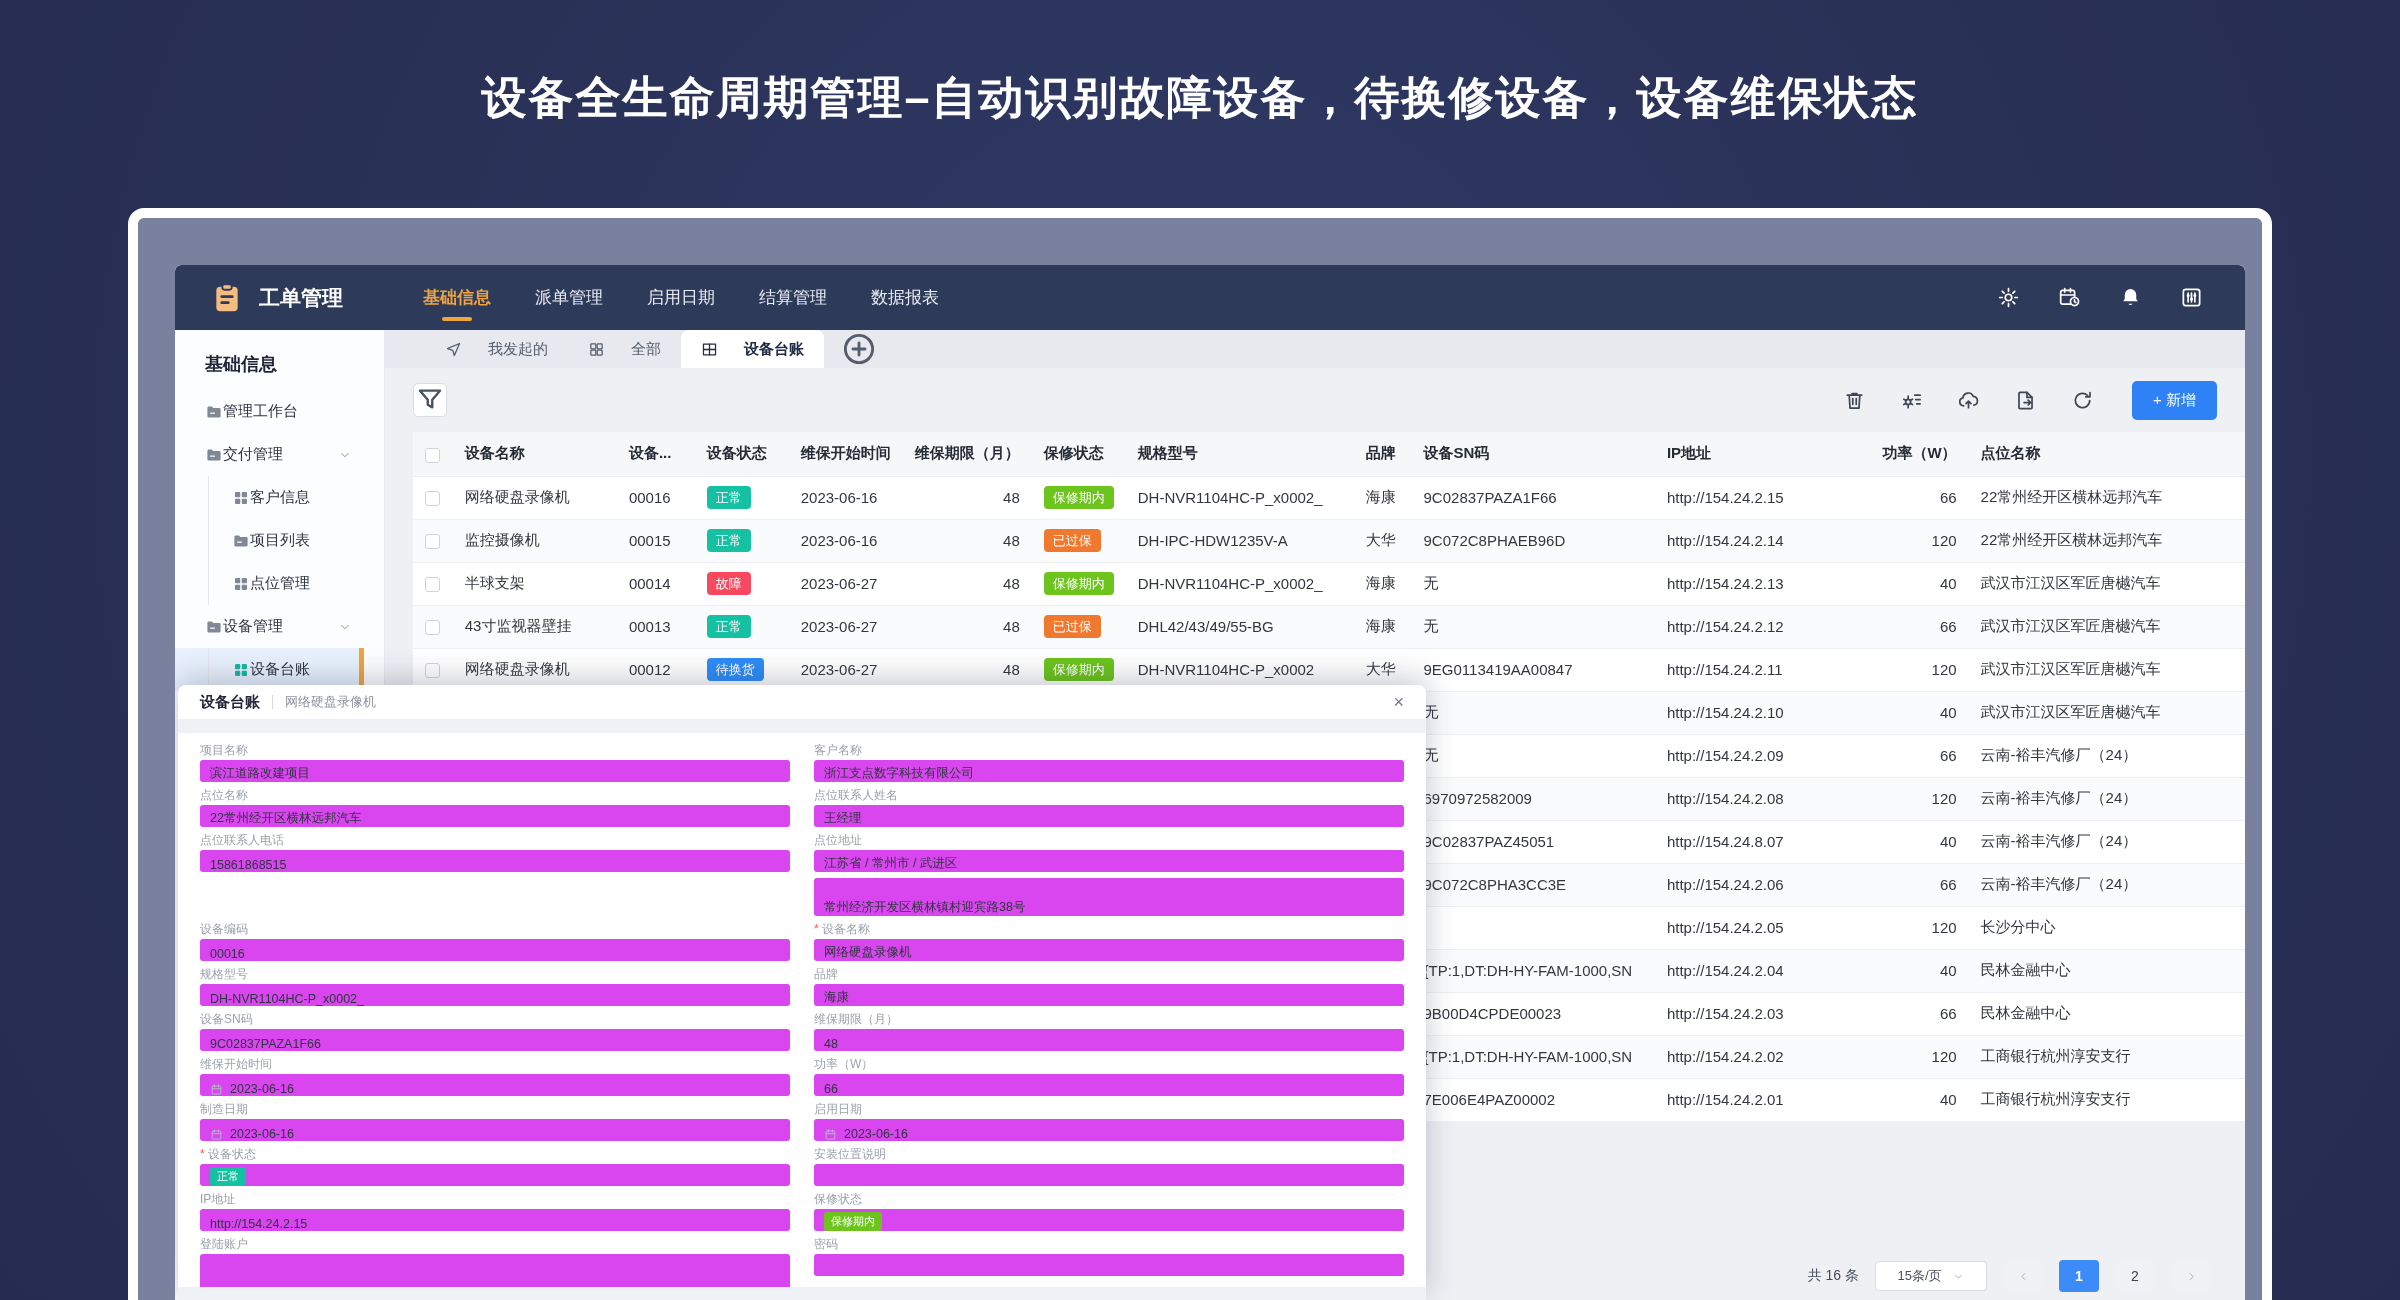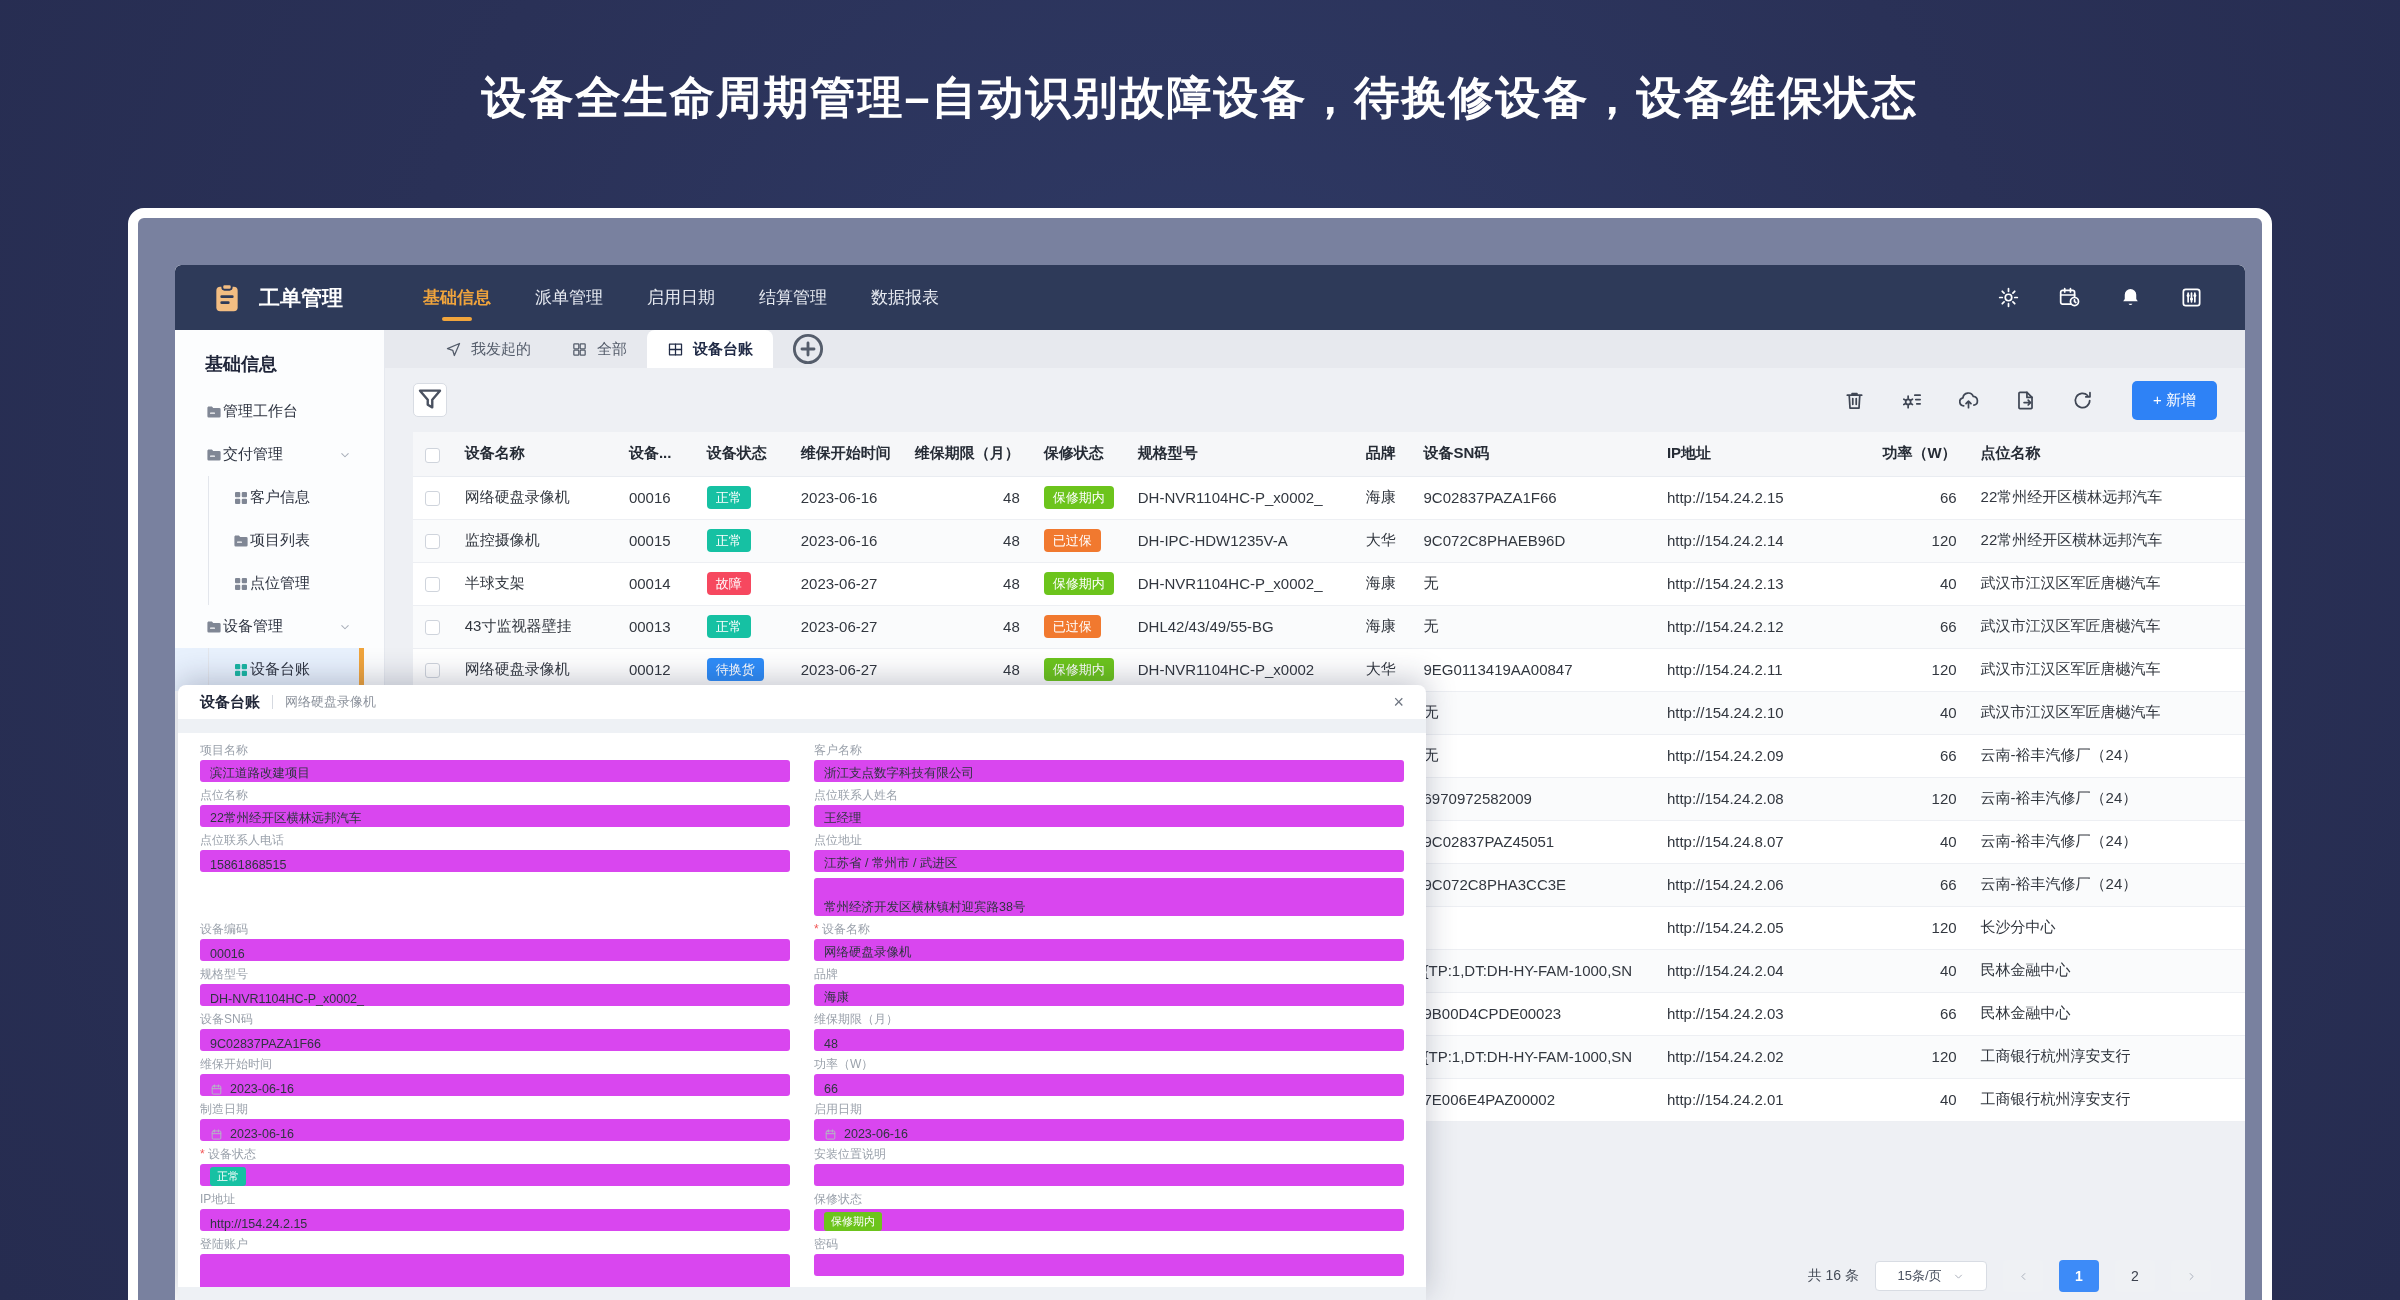--- a/index.html
+++ b/index.html
@@ -39,21 +39,21 @@
   .side-item .s-icon { width:18px; height:18px; color:#808795; display:inline-flex; }
   .side-item .s-icon svg { width:100%; height:100%; }
   .side-item .chev { margin-left:auto; margin-right:12px; width:14px; height:14px; color:#a9afba; display:inline-flex; }
   .side-item .chev svg { width:100%; height:100%; }
   .side-item.selected { background:#e8f1fd; }
   .side-item.selected::after { content:''; position:absolute; right:0; top:0; bottom:0; width:5px; background:#f0a43c; }
   .side-item.selected .s-icon { color:#1ab5a2; }
 
   .main { flex:1; position:relative; background:#eef0f4; overflow:hidden; }
   .tabbar { height:38px; background:#e7e9ee; display:flex; align-items:stretch; padding-left:40px; }
-  .tab { display:flex; align-items:center; gap:9px; padding:0 20px; font-size:15px; color:#555d6b; cursor:pointer; }
+  .tab { display:flex; align-items:center; gap:26px; padding:0 20px; font-size:15px; color:#555d6b; cursor:pointer; }
   .tab .t-icon { width:17px; height:17px; display:inline-flex; }
   .tab .t-icon svg { width:100%; height:100%; }
   .tab.active { background:#fff; border-radius:8px 8px 0 0; color:#222c47; font-weight:700; }
   .tab-add { display:flex; align-items:center; padding:0 16px; color:#555d6b; cursor:pointer; }
   .tab-add svg { width:19px; height:19px; }
 
   .toolbar { height:64px; display:flex; align-items:center; padding:0 28px;gap:12px; }
   .filter-btn { width:34px; height:34px; background:#fff; border:1px solid #d8dce3; border-radius:5px;
                 color:#4a5160; display:flex; align-items:center; justify-content:center; cursor:pointer; }
   .filter-btn svg { width:18px; height:18px; }

